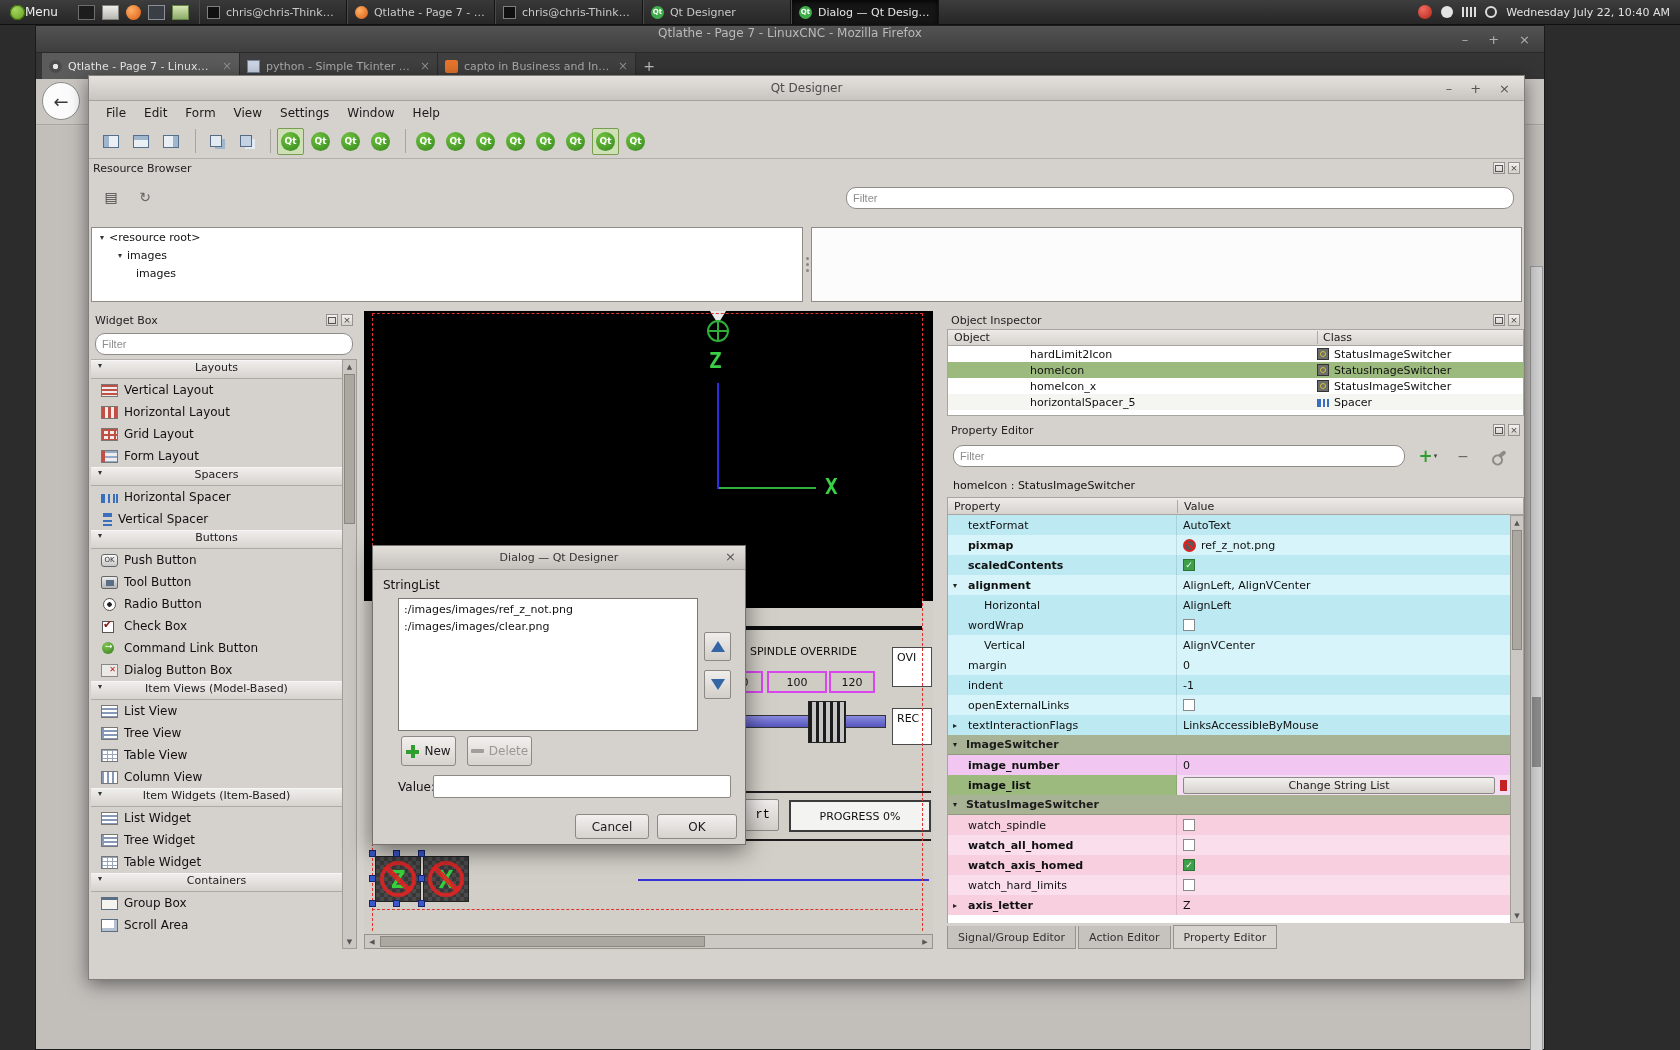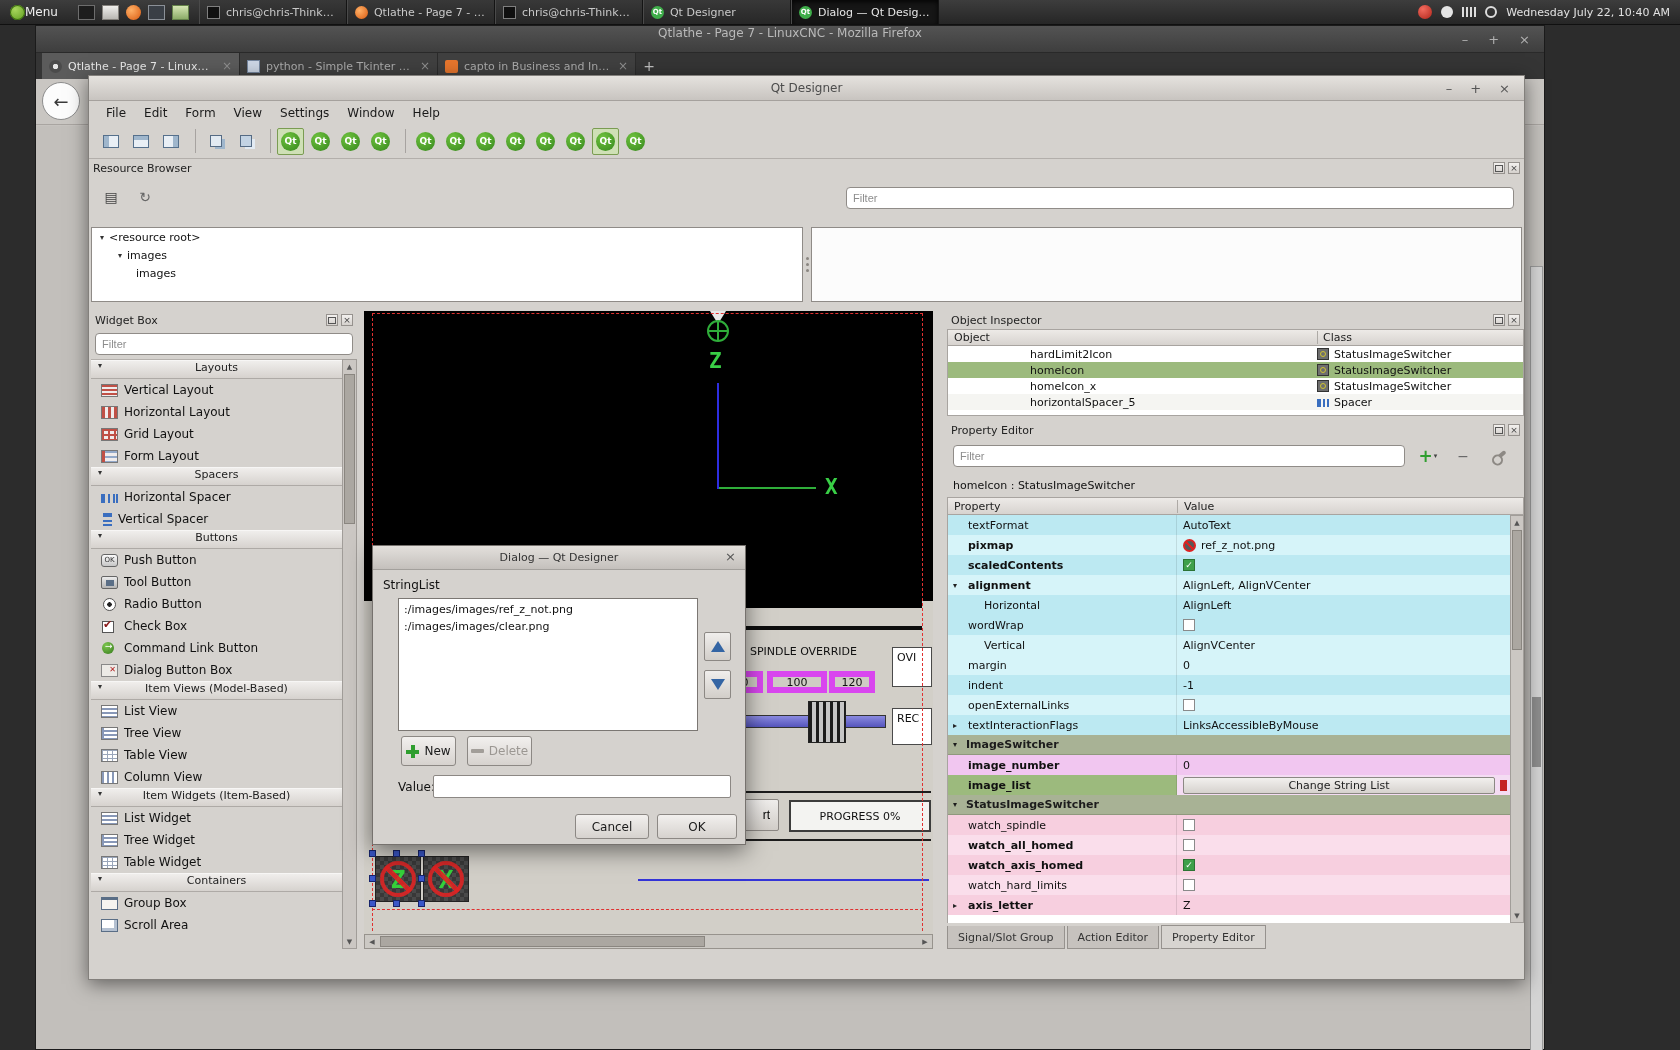--- a/index.html
+++ b/index.html
@@ -92,21 +92,21 @@
 .tbi-copy-widgets{width:12px;height:12px;border:1px solid #556b84;background:#e2eaf2;box-shadow:4px 3px 0 -1px #9fb6cc}
 .tbi-paste-widgets{width:12px;height:12px;border:1px solid #556b84;background:#c3d3e3;box-shadow:4px 3px 0 -1px #e2eaf2}
 
 
 .dock{position:absolute;background:#d5d2ce}
 .dock-hdr{height:18px;display:flex;align-items:center;font-size:11px;color:#222;padding:0 4px}
 .hicons{margin-left:auto;display:flex;gap:3px}
 .hbtn{width:12px;height:12px;border:1px solid #96928e;background:linear-gradient(#f3f1ef,#d5d1cd);display:flex;align-items:center;justify-content:center;font-size:9px;color:#444}
 .hbtn.float::before{content:"";width:6px;height:5px;border:1px solid #555}
 .hbtn.close::before{content:"×"}
-.filter{border:1px solid #908c88;border-radius:4px;background:#fff;font-size:11px;padding:0 6px;color:#222;outline:none}
+.filter{border:1px solid #908c88;border-radius:10px;background:#fff;font-size:11px;padding:0 6px;color:#222;outline:none}
 .filter::placeholder{color:#8d8d8d}
 
 
 .rb-dock{left:0;top:83px;width:1435px;height:145px}
 .rb-btn{position:absolute;top:26px;width:24px;height:24px;display:flex;align-items:center;justify-content:center;color:#444;font-size:14px}
 .rb-btn.b1{left:10px}
 .rb-btn.b2{left:44px;color:#666}
 .rb-filter{position:absolute;left:757px;top:28px;width:668px;height:22px}
 .rb-left{position:absolute;left:2px;top:68px;width:712px;height:75px;background:#fff;border:1px solid #8f8b87;overflow:hidden}
 .tree-row{height:18px;display:flex;align-items:center;gap:5px;font-size:11px;color:#111}
@@ -161,32 +161,32 @@
 .crosshair{position:absolute;left:343px;top:9px;width:22px;height:22px;border:2px solid #2fae3a;border-radius:50%;background:linear-gradient(#2fae3a,#2fae3a) center/2px 100% no-repeat,linear-gradient(#2fae3a,#2fae3a) center/100% 2px no-repeat}
 .axis-z{position:absolute;left:345px;top:38px;color:#39cf46;font-size:21px;font-weight:bold;font-family:"DejaVu Sans Mono",monospace}
 .axis-x{position:absolute;left:461px;top:164px;color:#39cf46;font-size:21px;font-weight:bold;font-family:"DejaVu Sans Mono",monospace}
 .vline{position:absolute;left:353px;top:72px;width:2px;height:106px;background:#2e2ee0}
 .hline{position:absolute;left:355px;top:176px;width:97px;height:2px;background:#2fae3a}
 .cv-gray{position:absolute;left:0;top:290px;width:569px;height:333px;background:#d2cfc8;overflow:hidden}
 .band{position:absolute;left:8px;width:550px;background:#000;display:block}
 .band.b1{top:-2px;height:9px}
 .band.b2{top:25px;height:4px;background:#0d0d0d}
 .spindle-lbl{position:absolute;left:386px;top:44px;font-size:11px;color:#101010}
-.scalebox{position:absolute;top:70px;height:22px;border:6px solid #d946ef;background:#cfccc4;display:flex;align-items:center;justify-content:center;font-size:11px}
+.scalebox{position:absolute;top:70px;height:22px;border:2px solid #d946ef;background:#cfccc4;display:flex;align-items:center;justify-content:center;font-size:11px}
 .scalebox.s0{left:363px;width:36px}
 .scalebox.s1{left:403px;width:60px}
 .scalebox.s2{left:465px;width:46px}
 .ovibox{position:absolute;left:528px;top:46px;width:40px;height:40px;background:#fff;border:1px solid #4a4a4a;font-size:11px;padding:3px 0 0 4px}
 .groove{position:absolute;left:358px;top:114px;width:164px;height:13px;background:linear-gradient(#8a8ae0,#5555bd);border:1px solid #333}
 .shandle{position:absolute;left:444px;top:100px;width:38px;height:42px;background:repeating-linear-gradient(90deg,#1c1c1c 0 3px,#c6c6c6 3px 7px);border:1px solid #222}
 .recbox{position:absolute;left:528px;top:107px;width:40px;height:37px;background:#fff;border:1px solid #4a4a4a;font-size:11px;padding:3px 0 0 4px}
 .fline{position:absolute;left:350px;width:217px;height:2px;background:#1d1d1d}
 .fline.f1{top:190px}
 .fline.f2{top:238px}
-.start-btn{position:absolute;left:352px;top:198px;width:63px;height:32px;border:1px solid #8c8884;border-radius:2px;background:linear-gradient(#f0eeec,#d2cec9);font-size:12px;display:flex;align-items:center;justify-content:flex-end;padding-right:8px;font-family:Liberation Sans, sans-serif}
+.start-btn{position:absolute;left:352px;top:198px;width:63px;height:32px;border:1px solid #8c8884;border-radius:2px;background:linear-gradient(#f0eeec,#d2cec9);font-size:12px;display:flex;align-items:center;justify-content:flex-end;padding-right:8px;font-family:Liberation Mono, monospace}
 .progress{position:absolute;left:425px;top:199px;width:142px;height:32px;background:#f3f3f1;border:2px solid #3c3c3c;display:flex;align-items:center;justify-content:center;font-size:11px;color:#111}
 .cnc-icon{position:absolute;width:46px;height:46px;background:repeating-conic-gradient(#4a4a4a 0 25%,#383838 0 50%) 0 0/8px 8px;border:1px solid #222;display:flex;align-items:center;justify-content:center}
 .cnc-icon.icz{left:11px;top:545px}
 .cnc-icon.icx{left:59px;top:545px}
 .cnc-icon .ltr{color:#35d13a;font-size:25px;font-weight:bold;font-family:"DejaVu Sans Mono",monospace;position:relative;z-index:1}
 .cnc-icon::after{content:"";position:absolute;inset:4px;border:4px solid rgba(225,35,35,.88);border-radius:50%;background:linear-gradient(45deg,transparent 44%,rgba(225,35,35,.88) 44% 56%,transparent 56%);z-index:2}
 .sh{position:absolute;width:7px;height:7px;background:#3a57c9;border:1px solid #17246b;z-index:3}
 .blueline{position:absolute;left:274px;top:568px;width:291px;height:2px;background:#3434d8}
 .reddash{position:absolute}
 .reddash.v1{left:8px;top:2px;height:618px;border-left:1px dashed #e03030}
@@ -884,21 +884,21 @@
         </div>
       </div>
     <div class="pe-scroll">
       <span class="sb-up i-up"></span>
       <div class="sb-thumb"></div>
       <span class="sb-down i-down"></span>
     </div>
   </div>
 
   <div class="btabs">
-      <div class="btab">Signal/Slot Group</div>
+      <div class="btab">Signal/Group Editor</div>
       <div class="btab">Action Editor</div>
       <div class="btab active">Property Editor</div>
     </div>
 </div>
 
 <div class="dlg">
   <div class="dlg-title">
     <span>Dialog — Qt Designer</span>
     <span class="dlg-close i-close"></span>
   </div>

